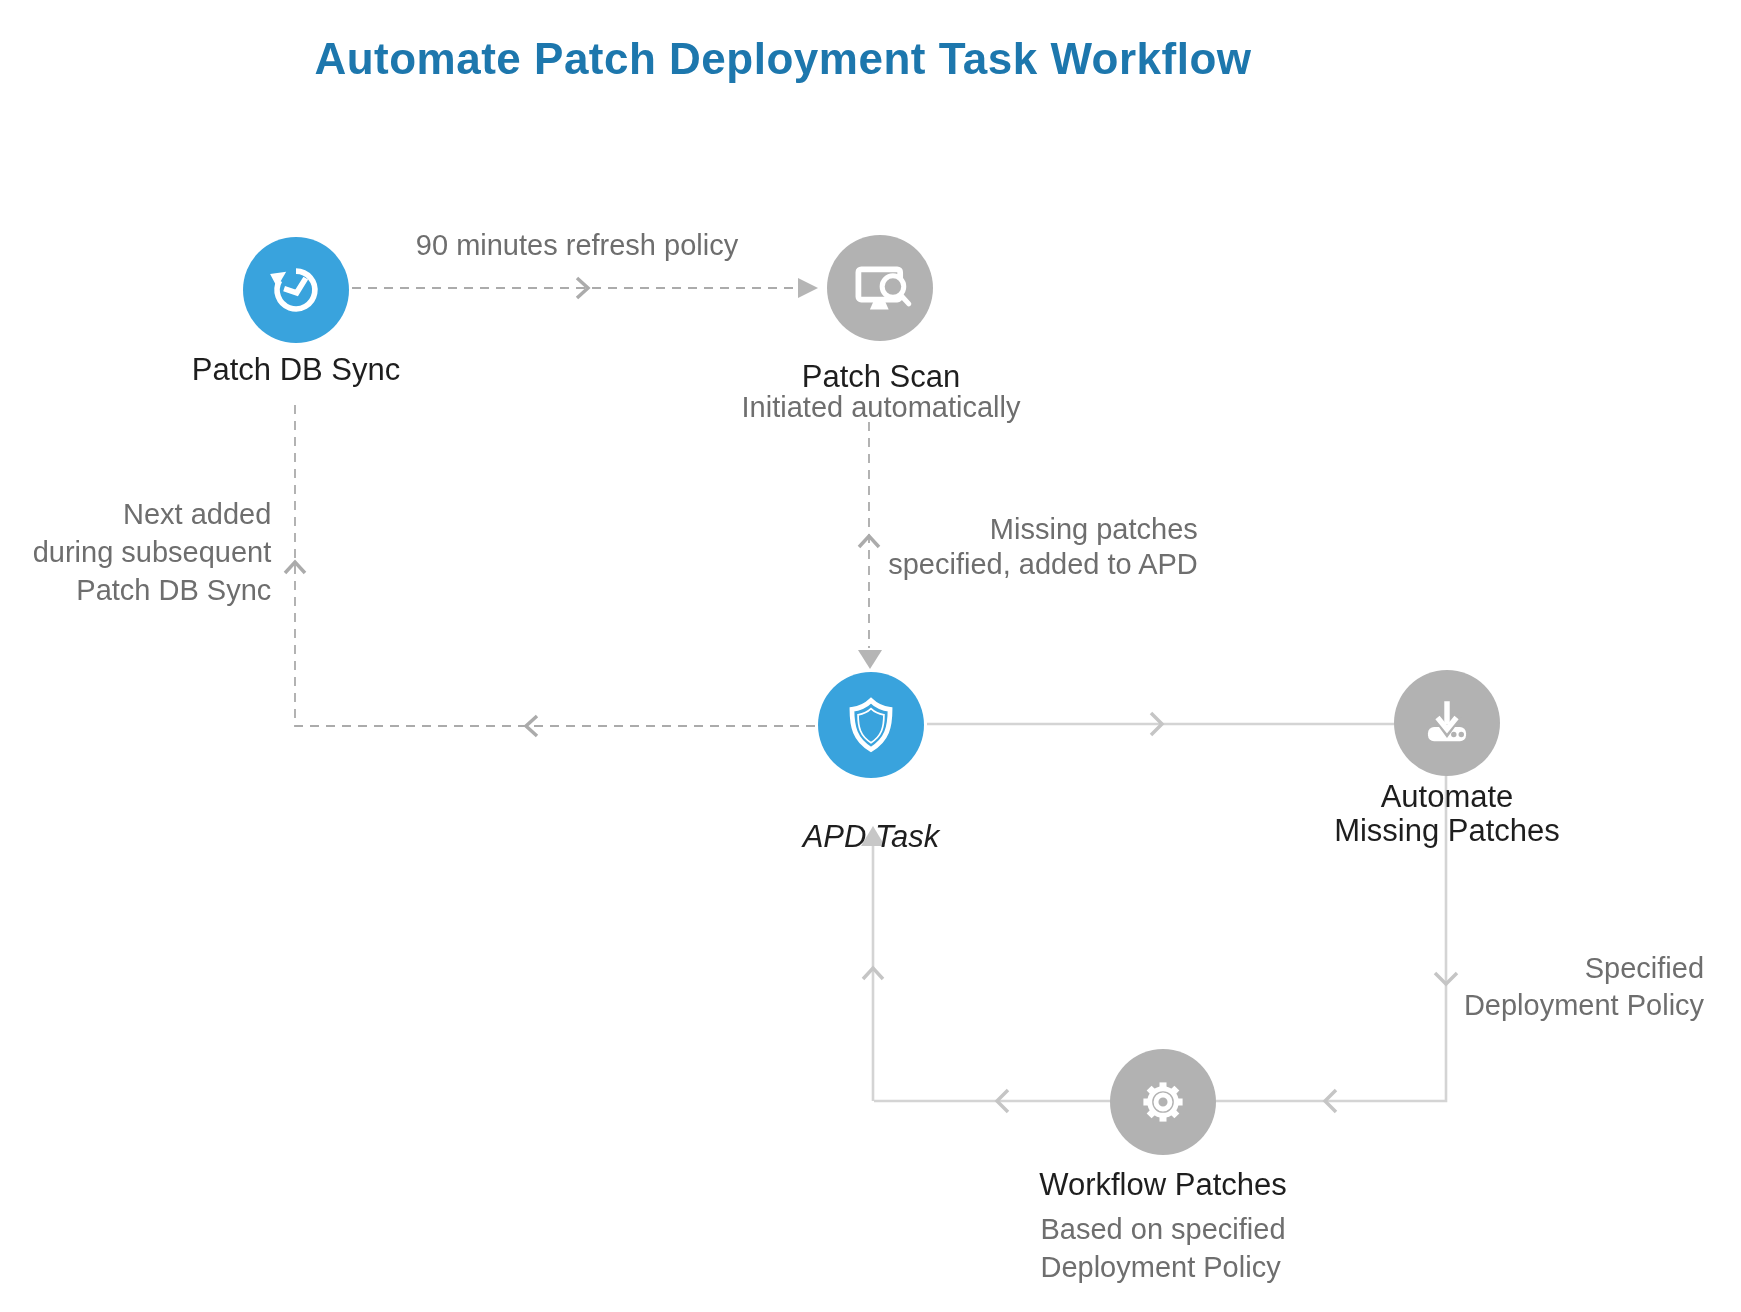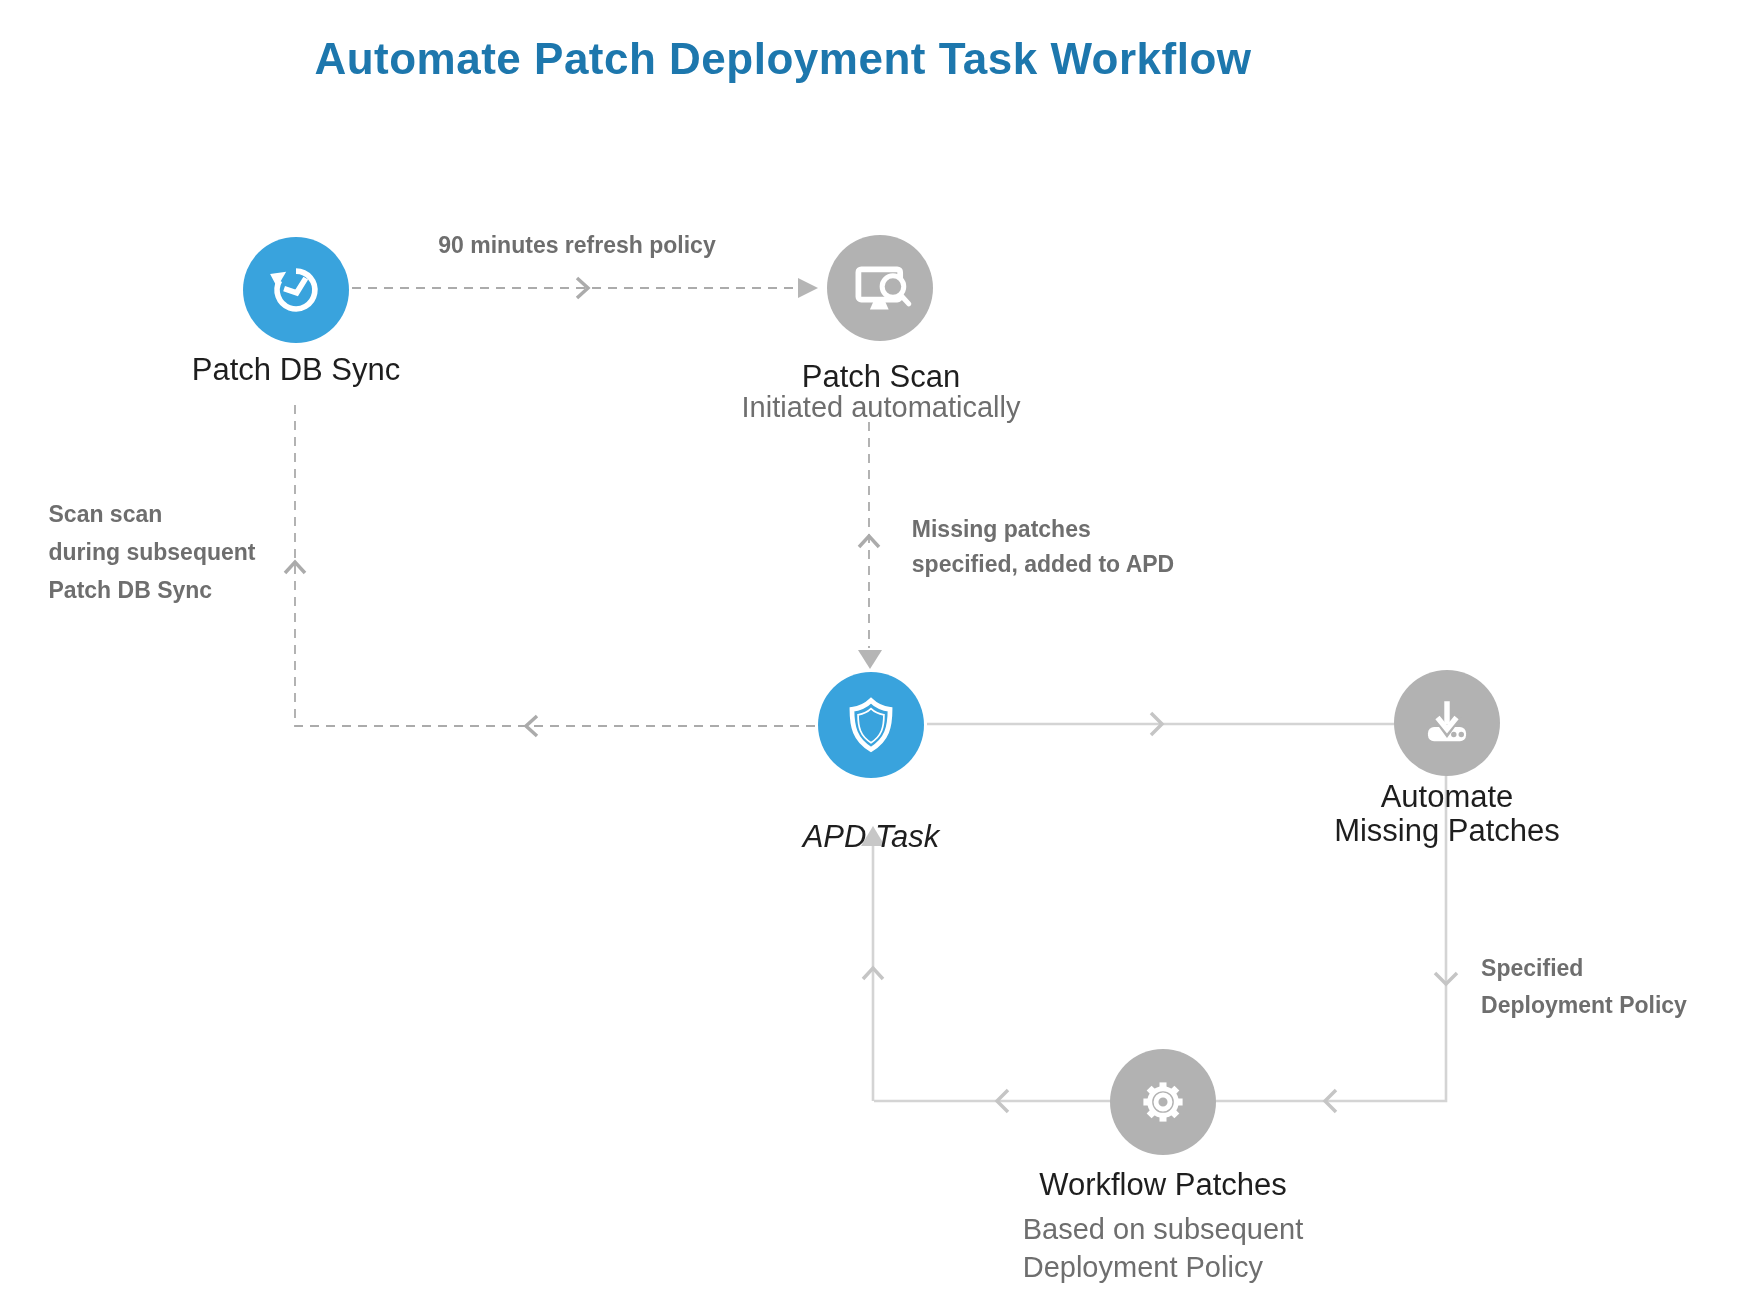--- a/index.html
+++ b/index.html
@@ -34,22 +34,22 @@
   .circle.gray{background:var(--node_gray);}
   .node-label{
     position:absolute;text-align:center;color:var(--label_dark);
     font-size:31px;line-height:34px;font-weight:500;white-space:nowrap;
   }
   .node-sublabel{
     position:absolute;text-align:left;color:var(--label_gray);
     font-size:29px;line-height:38px;font-weight:400;white-space:nowrap;
   }
   .edge-label{
-    position:absolute;text-align:left;color:var(--label_gray);
-    font-size:23px;line-height:35px;font-weight:700;white-space:nowrap;
+    position:absolute;text-align:right;color:var(--label_gray);
+    font-size:29px;line-height:35px;font-weight:400;white-space:nowrap;
   }
   .center{transform:translateX(-50%);}
 </style>
 </head>
 <body>
 
 <div class="canvas">
 
   <svg class="connector-svg" width="1741" height="1312" viewBox="0 0 1741 1312">
 
@@ -143,34 +143,34 @@
           <line x1="61.3" y1="61.3" x2="69.8" y2="69.8"></line>
           <line x1="30.2" y1="69.8" x2="38.7" y2="61.3"></line>
           <line x1="61.3" y1="38.7" x2="69.8" y2="30.2"></line>
         </g>
         <circle cx="50" cy="50" r="19" fill="#b2b2b2" stroke="#ffffff" stroke-width="7"></circle>
         <circle cx="50" cy="50" r="10" fill="none" stroke="#ffffff" stroke-width="7"></circle>
       </svg>
     </div>
     <div class="node-label center" style="left:1163px;top:1168px;">Workflow Patches</div>
     <div class="node-sublabel center" style="left:1163px;top:1210px;">
-      <div>Based on subsequent</div>
+      <div>Based on specified</div>
       <div>Deployment Policy</div>
     </div>
   </div>
 
   <div class="edge-label center" style="left:577px;top:228px;">90 minutes refresh policy</div>
 
   <div class="edge-label center" style="left:1043px;top:512px;">
     <div>Missing patches</div>
     <div>specified, added to APD</div>
   </div>
 
   <div class="edge-label center" style="left:152px;top:495px;line-height:38px;">
-    <div>Scan scan</div>
+    <div>Next added</div>
     <div>during subsequent</div>
     <div>Patch DB Sync</div>
   </div>
 
   <div class="edge-label center" style="left:1584px;top:950px;line-height:37px;">
     <div>Specified</div>
     <div>Deployment Policy</div>
   </div>
 
 </div>

